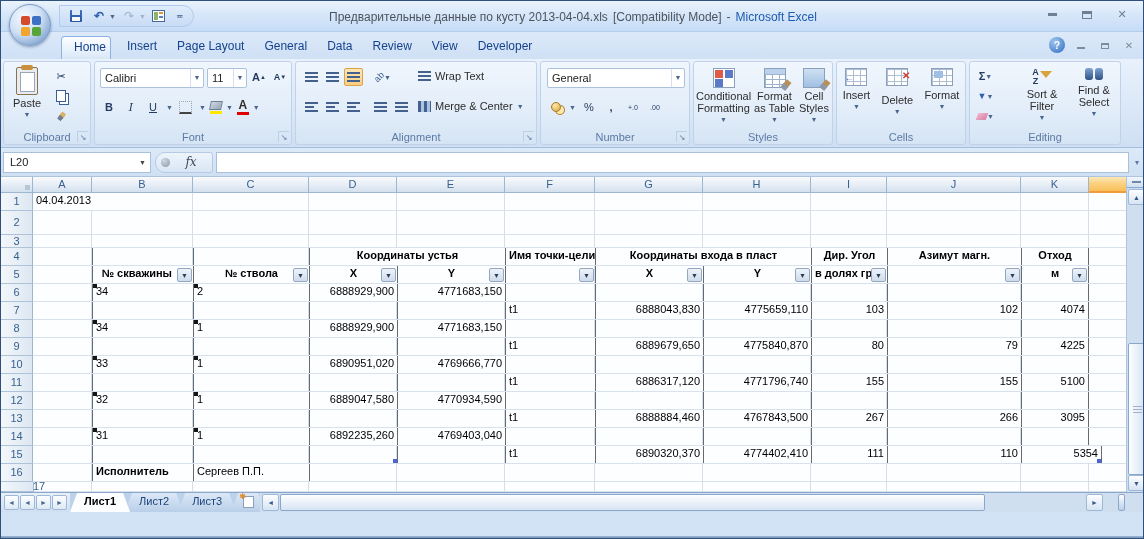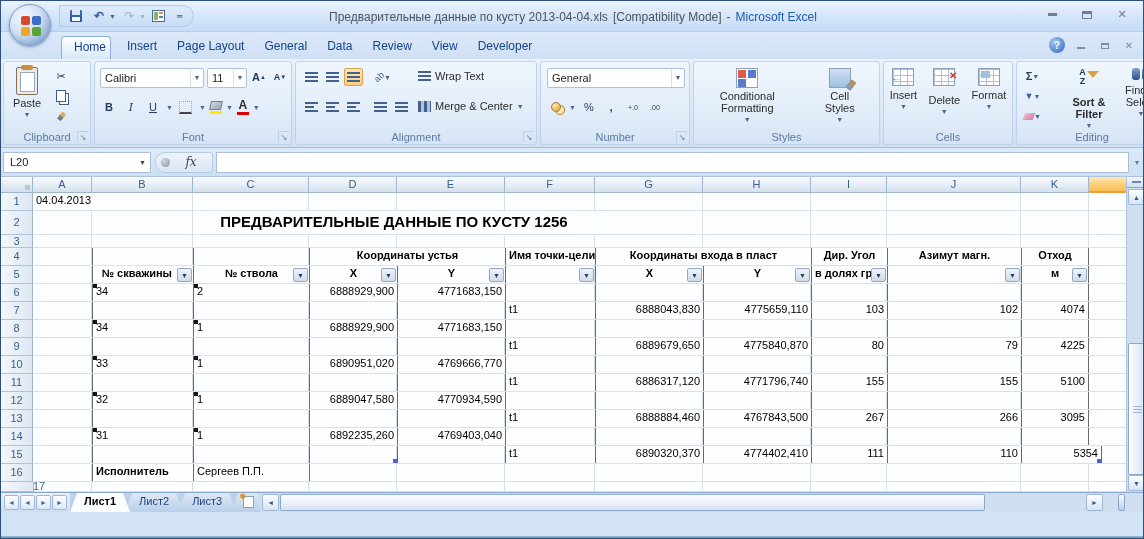--- a/index.html
+++ b/index.html
@@ -403,25 +403,32 @@
             <span class="tinytxt">+.0</span>
           </div>
         <div class="sbtn">
             <span class="tinytxt">.00</span>
           </div>
       </div>
       <div class="grp-label">Number</div>
       <div class="dl">↘</div>
     </div>
 
-    <div class="grp" style="width:187px;">
+    <div class="grp" style="width:140px;">
       <div style="display:flex;justify-content:space-around;padding-top:6px;">
         <div class="bigbtn" style="width:72px;">
           <span class="i-cf"></span>
           <span style="margin-top:2px;">Conditional Formatting</span>
+          <span class="ddv">▼</span>
+        </div>
+        <div class="bigbtn" style="width:52px;">
+          <span class="i-table">
+              <i class="i-brush2"></i>
+            </span>
+          <span style="margin-top:2px;">Format as Table</span>
           <span class="ddv">▼</span>
         </div>
         <div class="bigbtn" style="width:44px;">
           <span class="i-cellstyle">
               <i class="i-brush2"></i>
             </span>
           <span style="margin-top:2px;">Cell Styles</span>
           <span class="ddv">▼</span>
         </div>
       </div>
@@ -471,21 +478,21 @@
           </div>
       </div>
       <div class="bigbtn" style="position:absolute;left:46px;top:6px;width:52px;">
         <span style="display:flex;align-items:center;gap:1px;">
           <span style="display:flex;flex-direction:column;">
               <span class="az">A</span>
               <span class="az">Z</span>
             </span>
           <span class="i-funnel"></span>
         </span>
-        <span style="margin-top:10px;font-weight:bold;">Sort &amp; Filter</span>
+        <span style="margin-top:2px;">Sort &amp; Filter</span>
         <span class="ddv">▼</span>
       </div>
       <div class="bigbtn" style="position:absolute;left:100px;top:6px;width:48px;">
         <span class="i-binoc"></span>
         <span style="margin-top:4px;">Find &amp; Select</span>
         <span class="ddv">▼</span>
       </div>
       <div class="grp-label">Editing</div>
     </div>
   </div>
@@ -530,21 +537,20 @@
         <div class="vline" style="left: 809px;"></div>
         <div class="vline" style="left: 885px;"></div>
         <div class="vline" style="left: 1019px;"></div>
         <div class="vline" style="left: 1087px;"></div>
         <div class="grow" style="top: 0px; height: 18px;">
           <div class="rh" style="line-height: 17px;">1</div>
           <div class="cell a-l hasv" style="left: 32px; width: 59px;">04.04.2013</div>
         </div>
         <div class="grow" style="top: 18px; height: 24px;">
           <div class="rh" style="line-height: 23px;">2</div>
-          <div class="cell a-c title hasv" style="left: 192px; width: 402px;">ПРЕДВАРИТЕЛЬНЫЕ ДАННЫЕ ПО КУСТУ 1256</div>
         </div>
         <div class="grow" style="top: 42px; height: 13px;">
           <div class="rh" style="line-height: 12px;">3</div>
         </div>
         <div class="grow" style="top: 55px; height: 18px;">
           <div class="rh" style="line-height: 17px;">4</div>
           <div class="cell a-c hdr bl hasv" style="left: 308px; width: 196px;">Координаты устья</div>
           <div class="cell a-l hdr bl hasv" style="left: 504px; width: 90px;">Имя точки-цели</div>
           <div class="cell a-c hdr bl hasv" style="left: 594px; width: 216px;">Координаты входа в пласт</div>
           <div class="cell a-c hdr bl hasv" style="left: 810px; width: 76px;">Дир. Угол</div>

